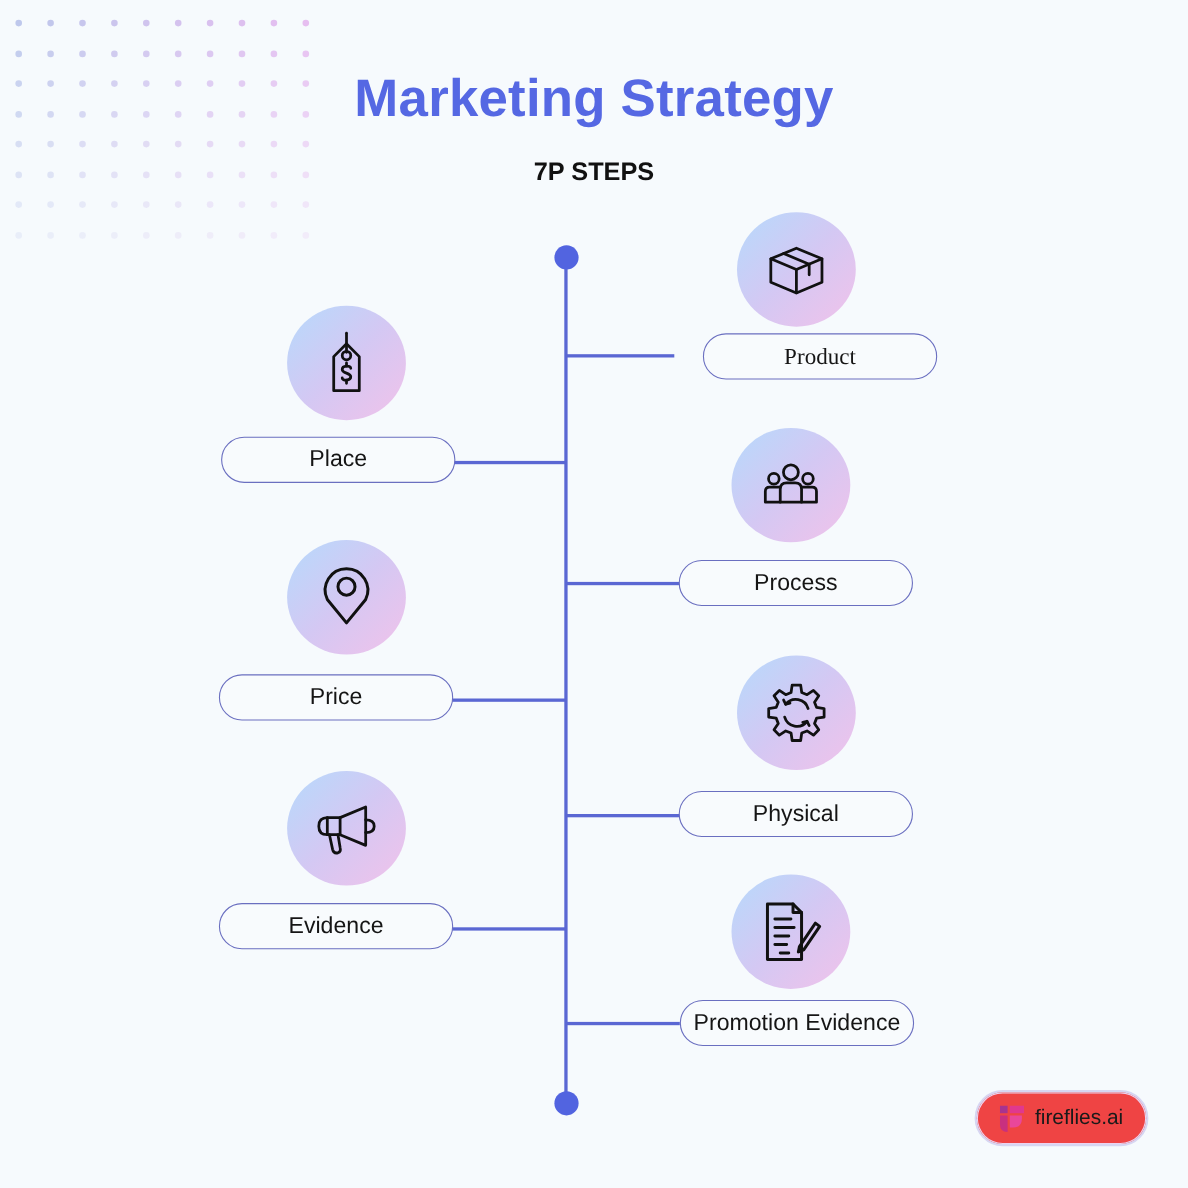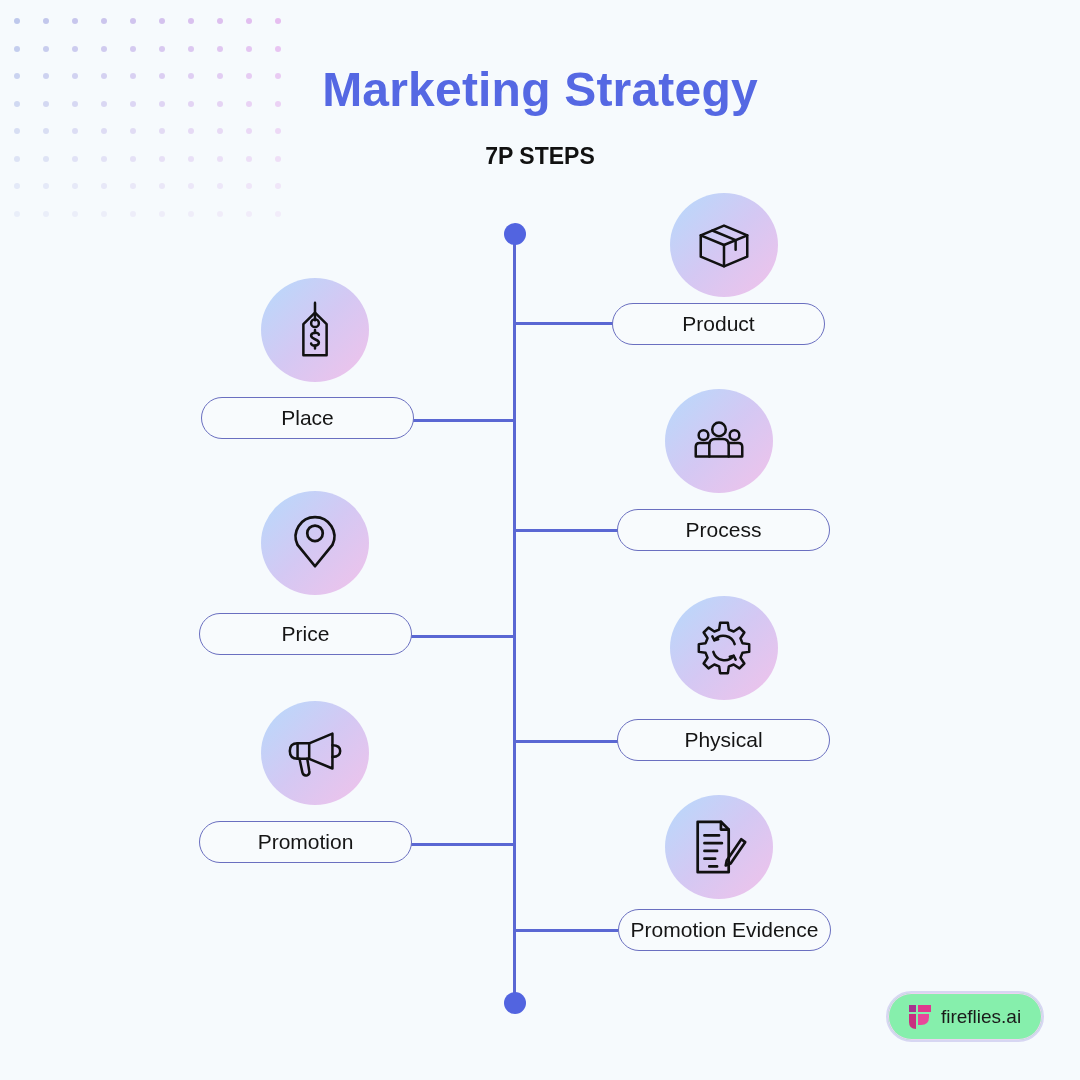--- a/index.html
+++ b/index.html
@@ -44,21 +44,21 @@
   }
   .circle svg { width: 62px; height: 62px; }
   .pill {
     position: absolute; height: 42px; border: 1.5px solid #6a6fc0;
     border-radius: 22px; background: #f8fbfd;
     display: flex; align-items: center; justify-content: center;
     font-size: 21px; color: #151515; box-sizing: border-box;
   }
   .brand {
     position: absolute; left: 886px; top: 991px; width: 158px; height: 51px;
-    border-radius: 26px; background: #86efac;
+    border-radius: 26px; background: #ef4444;
     border: 2px solid #d7d6f2;
     box-shadow: 0 0 0 1px #ecd3f0 inset;
     display: flex; align-items: center; justify-content: center; gap: 10px;
     box-sizing: border-box;
   }
   .brand-text { font-size: 19px; color: #1a1a1a; }
 </style>
 </head>
 <body>
 
@@ -162,21 +162,21 @@
 
 <div class="circle" style="left:670px; top:193px;">
   <svg viewBox="0 0 64 64" fill="none" stroke="#111" stroke-width="2.6" stroke-linejoin="round" stroke-linecap="round">
     <path d="M8 22 L32 12 L56 22 L56 44 L32 54 L8 44 Z"></path>
     <path d="M8 22 L32 32 L56 22"></path>
     <path d="M32 32 L32 54"></path>
     <path d="M20 17 L44 27"></path>
     <path d="M44 27 L44 37"></path>
   </svg>
 </div>
-<div class="pill" style="left:612px; top:303px; width:213px;">
+<div class="pill" style="left:639px; top:303px; width:213px;font-family:Liberation Serif, serif;">
   <span>Product</span>
 </div>
 
 <div class="circle" style="left:261px; top:278px;">
   <svg viewBox="0 0 64 64" fill="none" stroke="#111" stroke-width="2.6" stroke-linejoin="round" stroke-linecap="round">
     <path d="M32 4 L32 22"></path>
     <path d="M32 14 L20 26 L20 58 L44 58 L44 26 Z"></path>
     <circle cx="32" cy="25" r="4"></circle>
     <path d="M36 37 C36 34 28 34 28 38 C28 42 36 41 36 45 C36 49 28 49 28 46"></path>
     <path d="M32 32 L32 35 M32 48 L32 51"></path>
@@ -226,21 +226,21 @@
 <div class="circle" style="left:261px; top:701px;">
   <svg viewBox="0 0 64 64" fill="none" stroke="#111" stroke-width="2.6" stroke-linejoin="round" stroke-linecap="round">
     <path d="M14 22 L26 22 L50 12 L50 48 L26 38 L14 38 Z"></path>
     <path d="M14 22 Q6 22 6 30 Q6 38 14 38"></path>
     <path d="M26 22 L26 38"></path>
     <path d="M50 24 Q58 24 58 30 Q58 36 50 36"></path>
     <path d="M16 38 L19 52 Q20 56 24 55 Q27 54 26 50 L24 38"></path>
   </svg>
 </div>
 <div class="pill" style="left:199px; top:821px; width:213px;">
-  <span>Promotion</span>
+  <span>Evidence</span>
 </div>
 
 <div class="circle" style="left:665px; top:795px;">
   <svg viewBox="0 0 64 64" fill="none" stroke="#111" stroke-width="2.8" stroke-linejoin="round" stroke-linecap="round">
     <path d="M10 6 L34 6 L42 14 L42 58 L10 58 Z"></path>
     <path d="M34 6 L34 14 L42 14"></path>
     <path d="M17 20 L32 20 M17 28 L35 28 M17 36 L30 36 M17 44 L28 44 M22 52 L30 52"></path>
     <path d="M40 46 L55 24 L59 27 L44 49 L39 51 Z"></path>
   </svg>
 </div>

